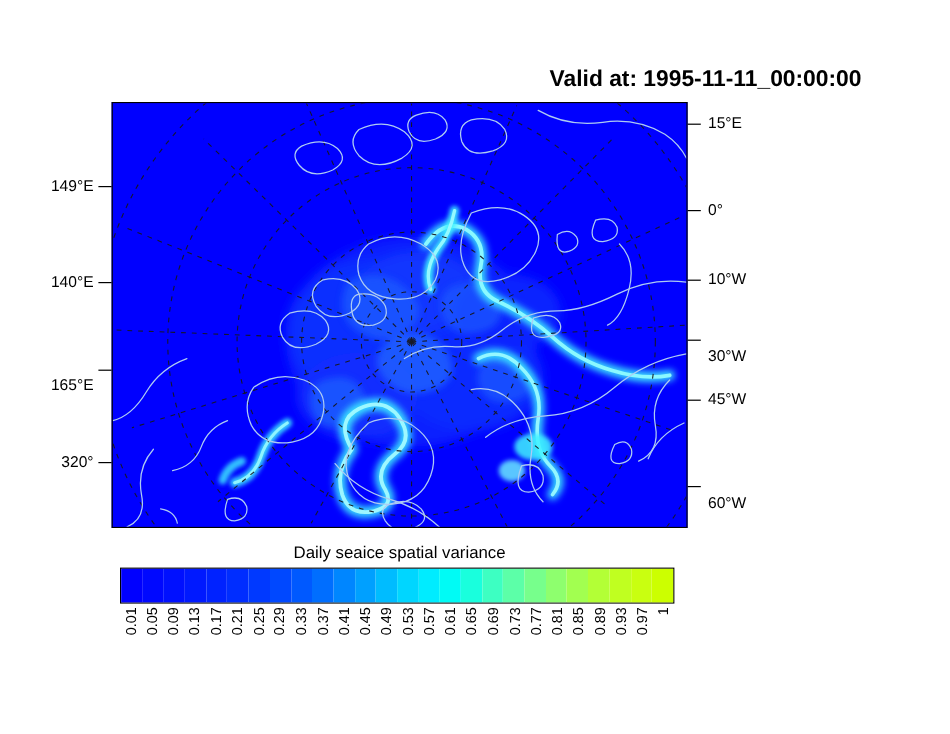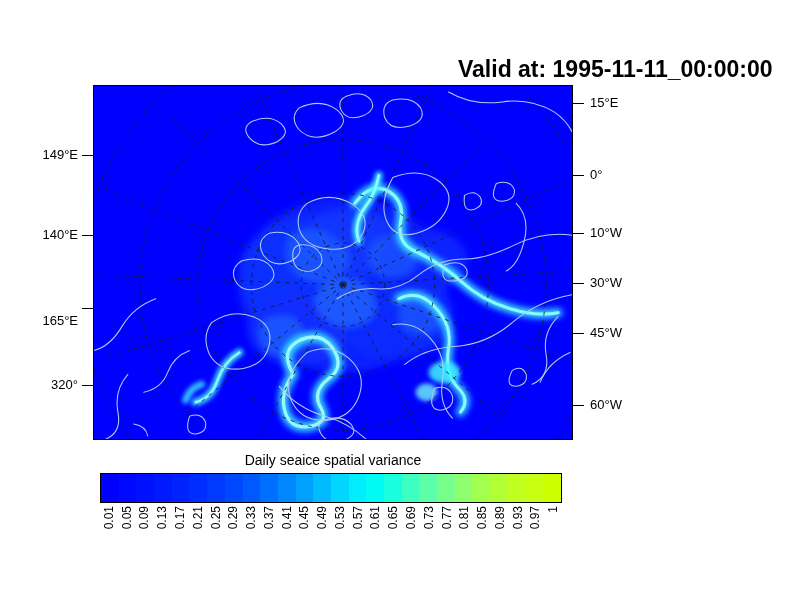--- a/index.html
+++ b/index.html
@@ -15,21 +15,21 @@
     overflow: hidden;
     font-family: "Liberation Sans", sans-serif;
     color: #000000;
   }
 
   
   #title {
     position: absolute;
     left: 458px;
     top: 56px;
-    font-size: 23px;
+    font-size: 19px;
     font-weight: bold;
     letter-spacing: 0px;
     white-space: nowrap;
   }
 
   
   #map-frame {
     position: absolute;
     left: 93px;
     top: 85px;
@@ -303,23 +303,23 @@
   <div class="tick tick-right" style="top:103px"></div>
   <div class="tick tick-right" style="top:175px"></div>
   <div class="tick tick-right" style="top:233px"></div>
   <div class="tick tick-right" style="top:283px"></div>
   <div class="tick tick-right" style="top:333px"></div>
   <div class="tick tick-right" style="top:405px"></div>
 
   <div class="axlabel axlabel-right" style="top:96px">15°E</div>
   <div class="axlabel axlabel-right" style="top:168px">0°</div>
   <div class="axlabel axlabel-right" style="top:226px">10°W</div>
-  <div class="axlabel axlabel-right" style="top:276px">30°W</div>
+  <div class="axlabel axlabel-right" style="top:290px">30°W</div>
   <div class="axlabel axlabel-right" style="top:326px">45°W</div>
-  <div class="axlabel axlabel-right" style="top:398px">60°W</div>
+  <div class="axlabel axlabel-right" style="top:412px">60°W</div>
 </div>
 
 <div id="caption">Daily seaice spatial variance</div>
 
 <div id="colorbar-wrap">
   <div id="colorbar">
       <div class="swatch" style="background: rgb(0, 0, 255);"></div>
       <div class="swatch" style="background: rgb(0, 8, 255);"></div>
       <div class="swatch" style="background: rgb(0, 16, 255);"></div>
       <div class="swatch" style="background: rgb(0, 25, 255);"></div>

